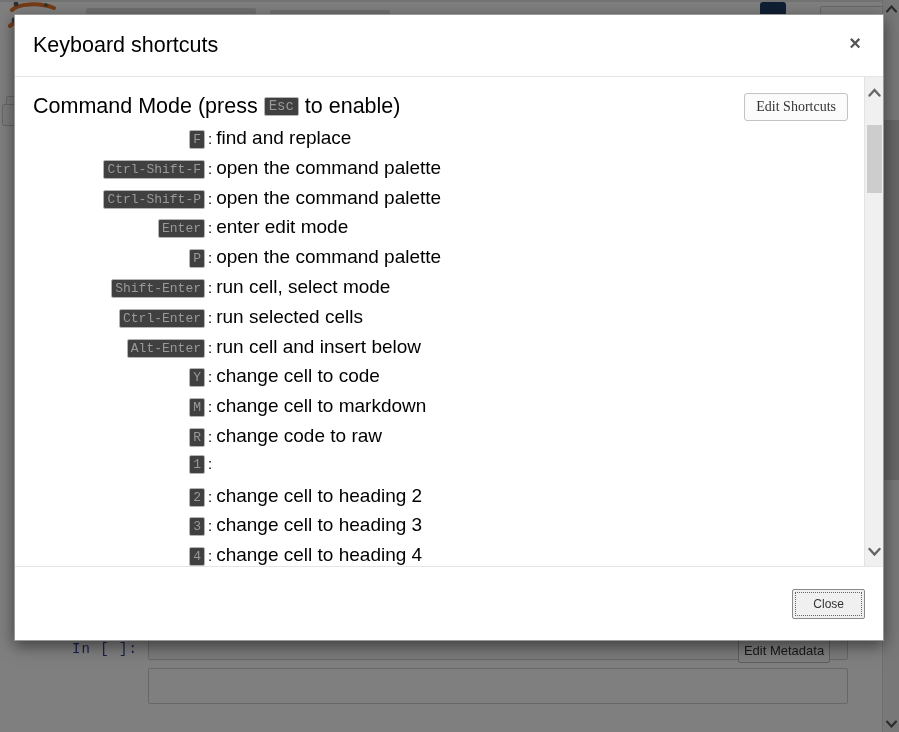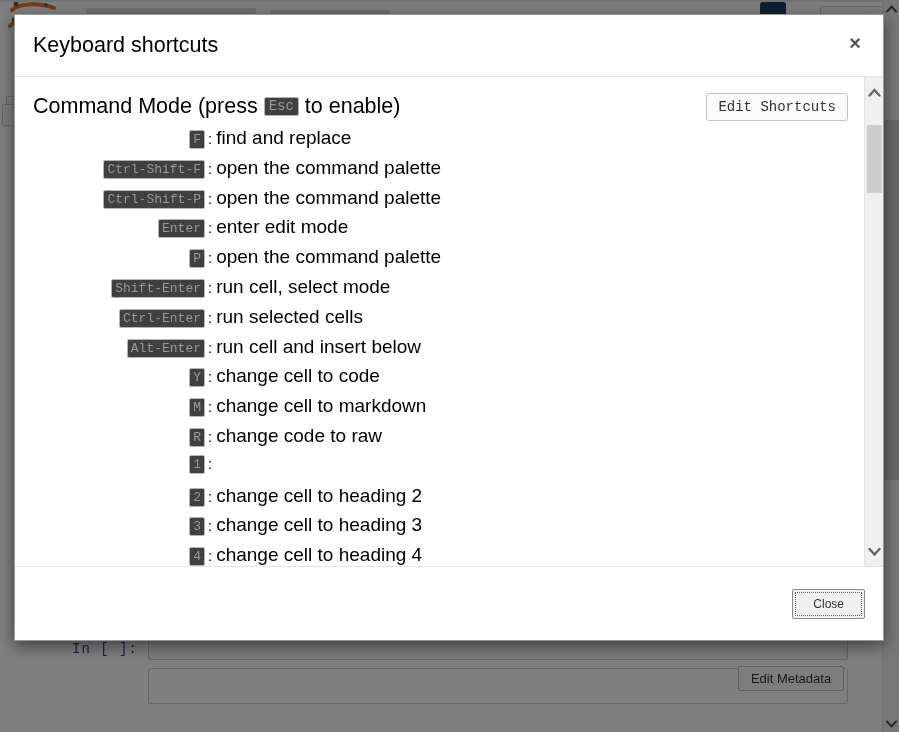--- a/index.html
+++ b/index.html
@@ -162,21 +162,21 @@
   }
   .section-title {
     font-size: 21.5px;
     color: #000000;
     font-weight: normal;
     margin: 0;
     line-height: 30px;
     white-space: nowrap;
   }
   #edit-shortcuts-button {
-    font-family: Liberation Mono, monospace;
+    font-family: Liberation Serif, serif;
     font-size: 14px;
     color: #333333;
     background: #fbfbfb;
     border: 1px solid #c3c3c3;
     border-radius: 3px;
     padding: 5px 11px;
     cursor: pointer;
     margin-top: 2px;
     white-space: nowrap;
   }
@@ -296,21 +296,21 @@
   <div class="bg-badge" style="left:760px; top:2px; width:26px; height:14px;"></div>
   <div class="bg-toolbtn" style="left:820px; top:6px; width:74px; height:38px;"></div>
   <div class="bg-toolbtn" style="left:862px; top:58px; width:36px; height:30px; border:none; background:transparent;"></div>
   <svg style="position:absolute; left:866px; top:62px; width:22px; height:22px;" viewBox="0 0 22 22">
     <circle cx="11" cy="11" r="8" stroke="#444444" stroke-width="1.6" fill="none"></circle>
   </svg>
 
   <div class="bg-prompt" style="left:72px; top:641px;text-align:center;">In [ ]:</div>
   <div class="bg-inputarea" style="left:148px; top:634px; width:700px; height:26px;"></div>
   <div class="bg-outarea" style="left:148px; top:668px; width:700px; height:36px;"></div>
-  <div class="bg-editmeta" style="left:738px; top:638px; width:106px; height:25px;margin-top:28px;">Edit Metadata</div>
+  <div class="bg-editmeta" style="left:738px; top:638px; width:92px; height:25px;">Edit Metadata</div>
 
   <div id="page-scrollbar">
     <div class="sb-arrow up">
       <svg width="11" height="8" viewBox="0 0 11 8">
         <path d="M1 6.5 L5.5 1.5 L10 6.5" stroke="#555555" stroke-width="2" fill="none" stroke-linecap="round"></path>
       </svg>
     </div>
     <div class="sb-thumb"></div>
     <div class="sb-arrow down">
       <svg width="11" height="8" viewBox="0 0 11 8">

